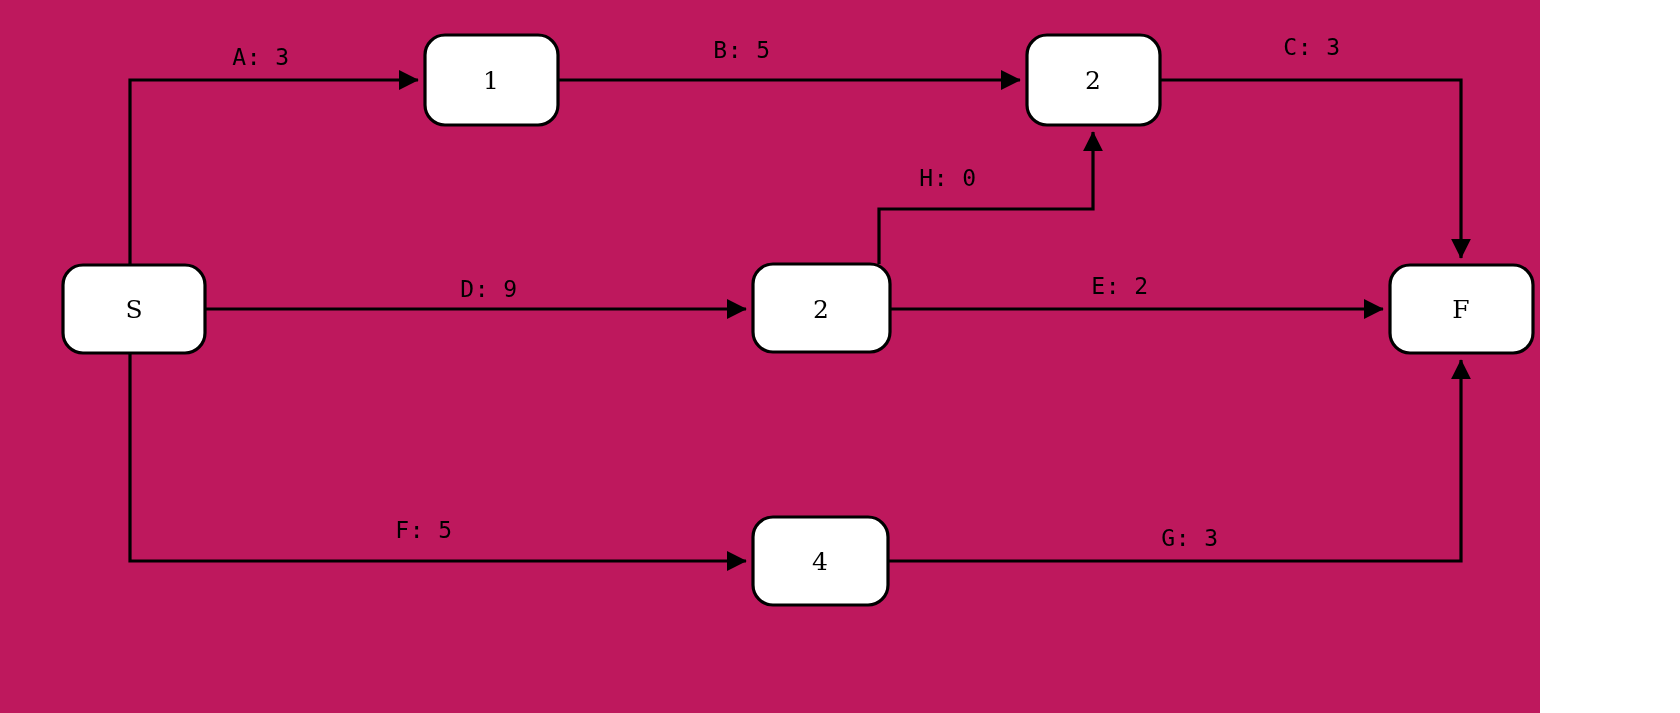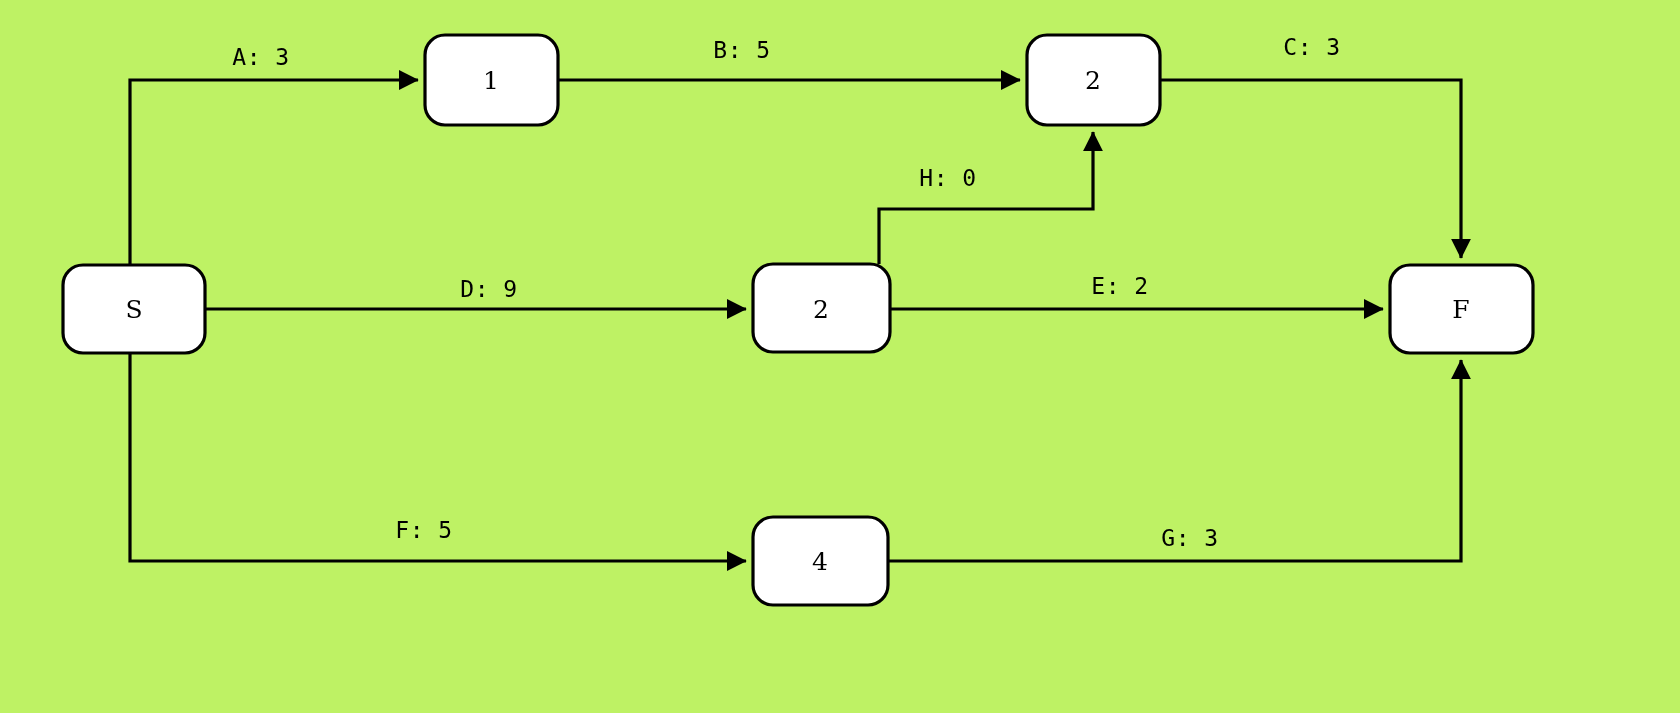--- a/index.html
+++ b/index.html
@@ -6,23 +6,23 @@
   html, body {
     margin: 0;
     padding: 0;
     background: #ffffff;
   }
   body {
     font-family: "DejaVu Serif", "Liberation Serif", serif;
   }
   #canvas {
     position: relative;
-    width: 1680px;
+    width: 1540px;
     height: 713px;
-    background: #bef264;
+    background: #be185d;
     overflow: hidden;
   }
   #diagram-svg {
     position: absolute;
     top: 0;
     left: 0;
     width: 1680px;
     height: 713px;
   }
   .node-rect {

